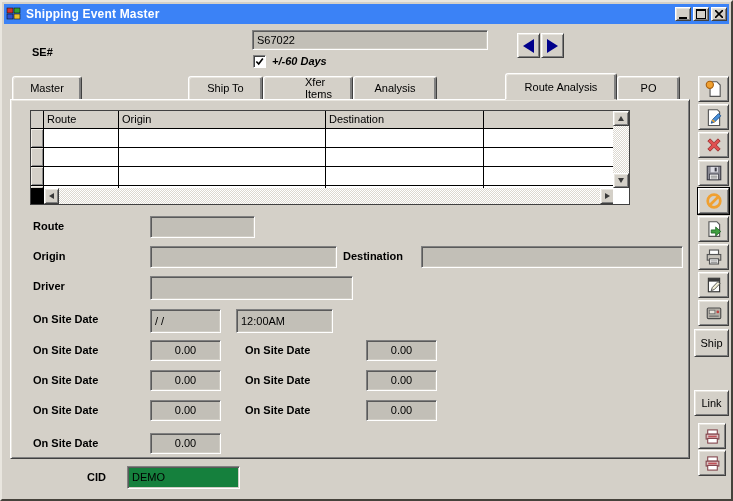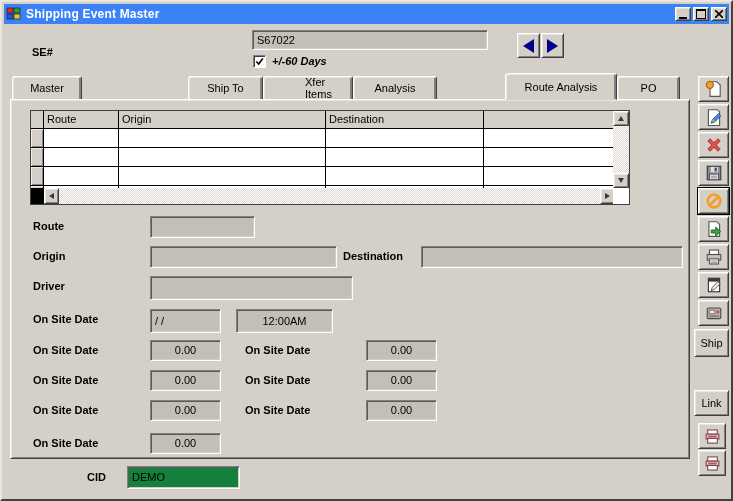--- a/index.html
+++ b/index.html
@@ -175,21 +175,21 @@
     <div class="abs lbl" style="left:22px;top:150px;">Origin</div>
     <div class="abs field" style="left:139px;top:146px;width:187px;height:22px;"></div>
     <div class="abs lbl" style="left:332px;top:150px;">Destination</div>
     <div class="abs field" style="left:410px;top:146px;width:262px;height:22px;"></div>
 
     <div class="abs lbl" style="left:22px;top:180px;">Driver</div>
     <div class="abs field" style="left:139px;top:176px;width:203px;height:24px;"></div>
 
     <div class="abs lbl" style="left:22px;top:213px;">On Site Date</div>
     <div class="abs field" style="left:139px;top:209px;width:71px;height:24px;padding-top:5px;">/ /</div>
-    <div class="abs field" style="left:225px;top:209px;width:97px;height:24px;padding-top:5px;text-align:center;">12:00AM</div>
+    <div class="abs field" style="left:225px;top:209px;width:97px;height:24px;padding-top:5px;">12:00AM</div>
 
     <div class="abs lbl" style="left:22px;top:244px;">On Site Date</div>
     <div class="abs field num-field" style="left:139px;top:240px;width:71px;height:21px;">0.00</div>
     <div class="abs lbl" style="left:234px;top:244px;">On Site Date</div>
     <div class="abs field num-field" style="left:355px;top:240px;width:71px;height:21px;">0.00</div>
 
     <div class="abs lbl" style="left:22px;top:274px;">On Site Date</div>
     <div class="abs field num-field" style="left:139px;top:270px;width:71px;height:21px;">0.00</div>
     <div class="abs lbl" style="left:234px;top:274px;">On Site Date</div>
     <div class="abs field num-field" style="left:355px;top:270px;width:71px;height:21px;">0.00</div>

